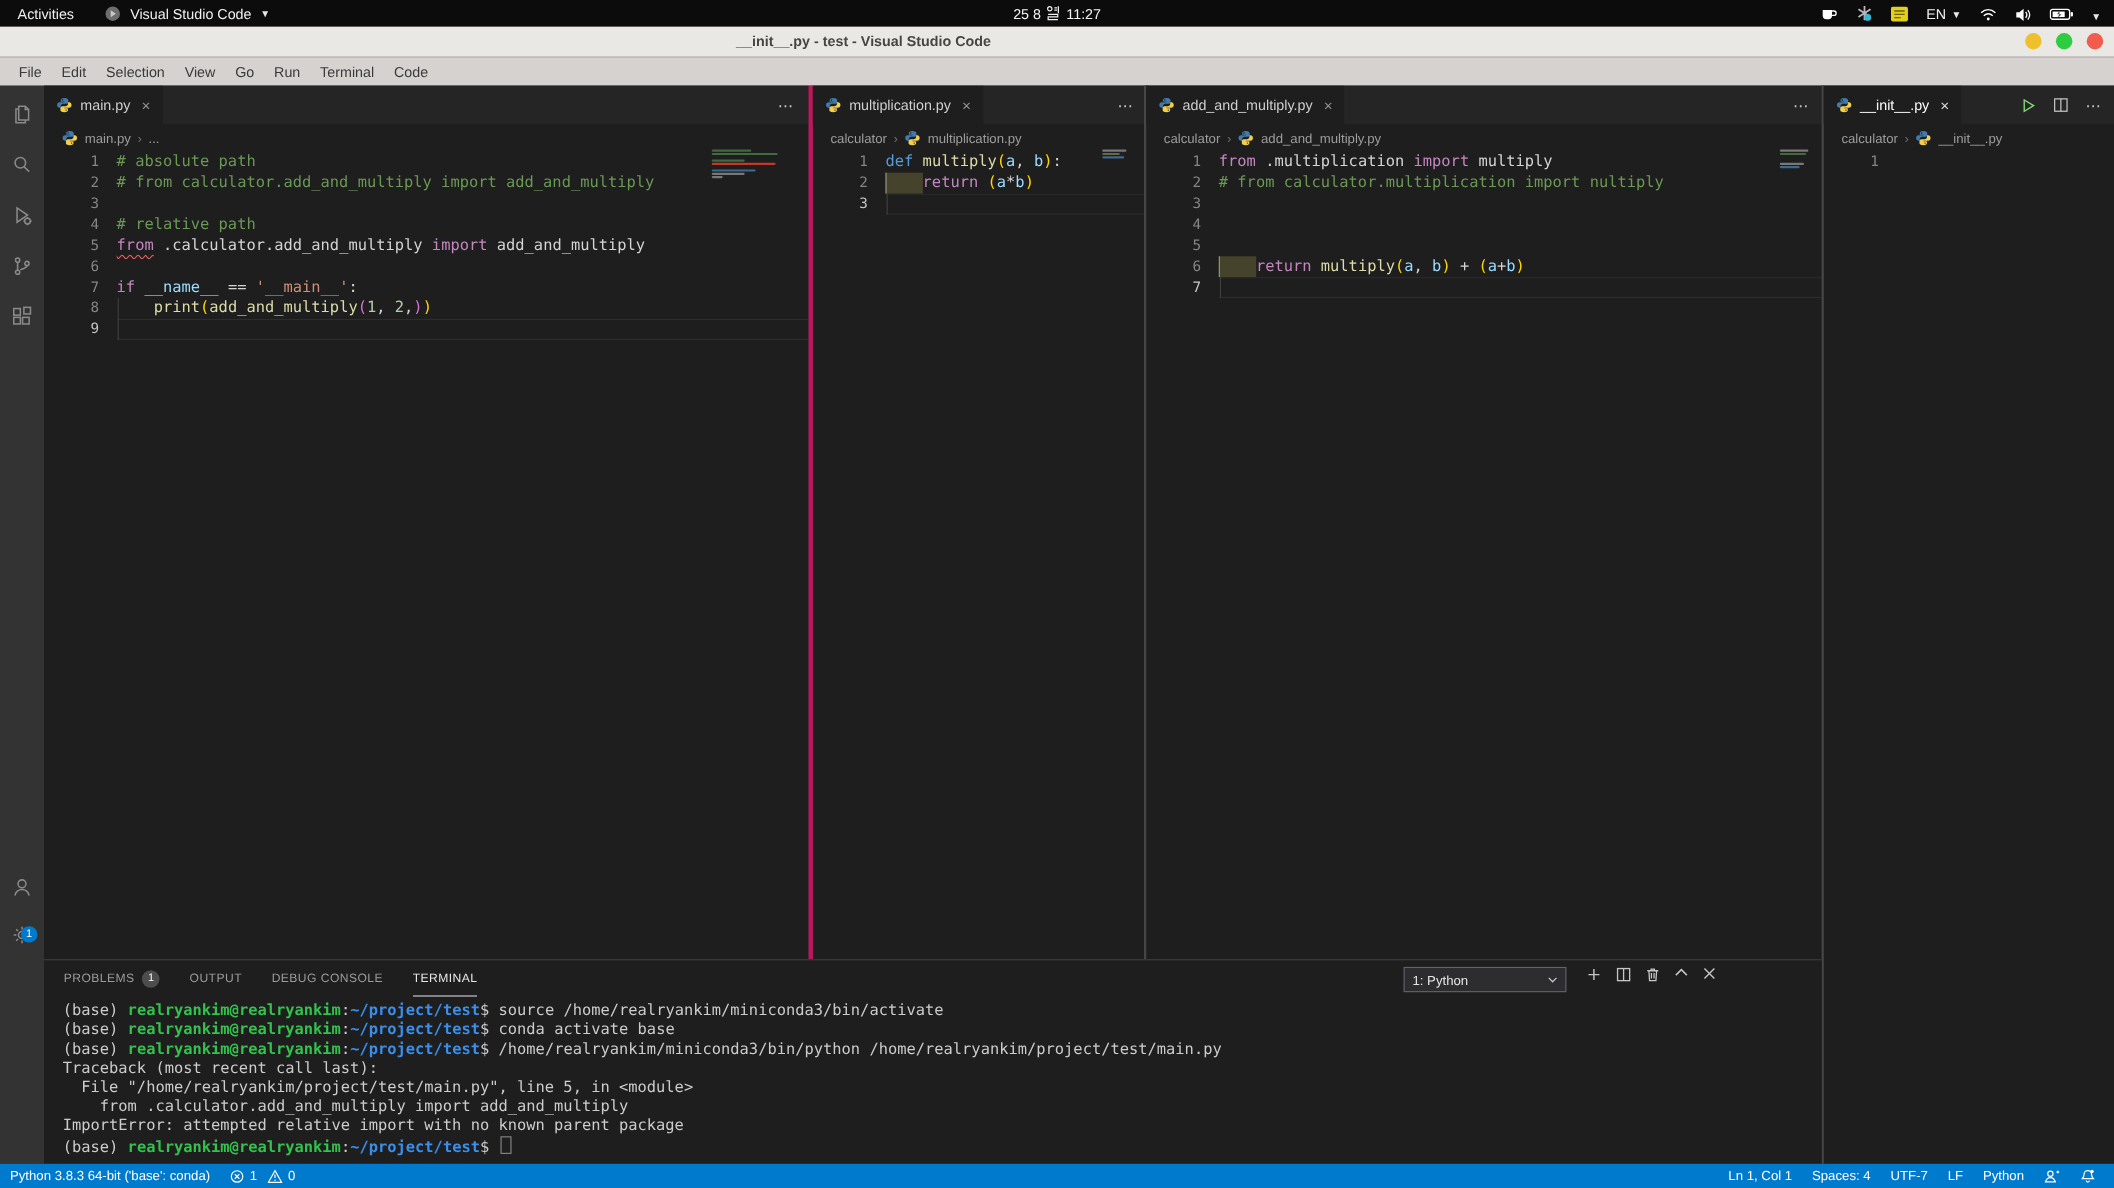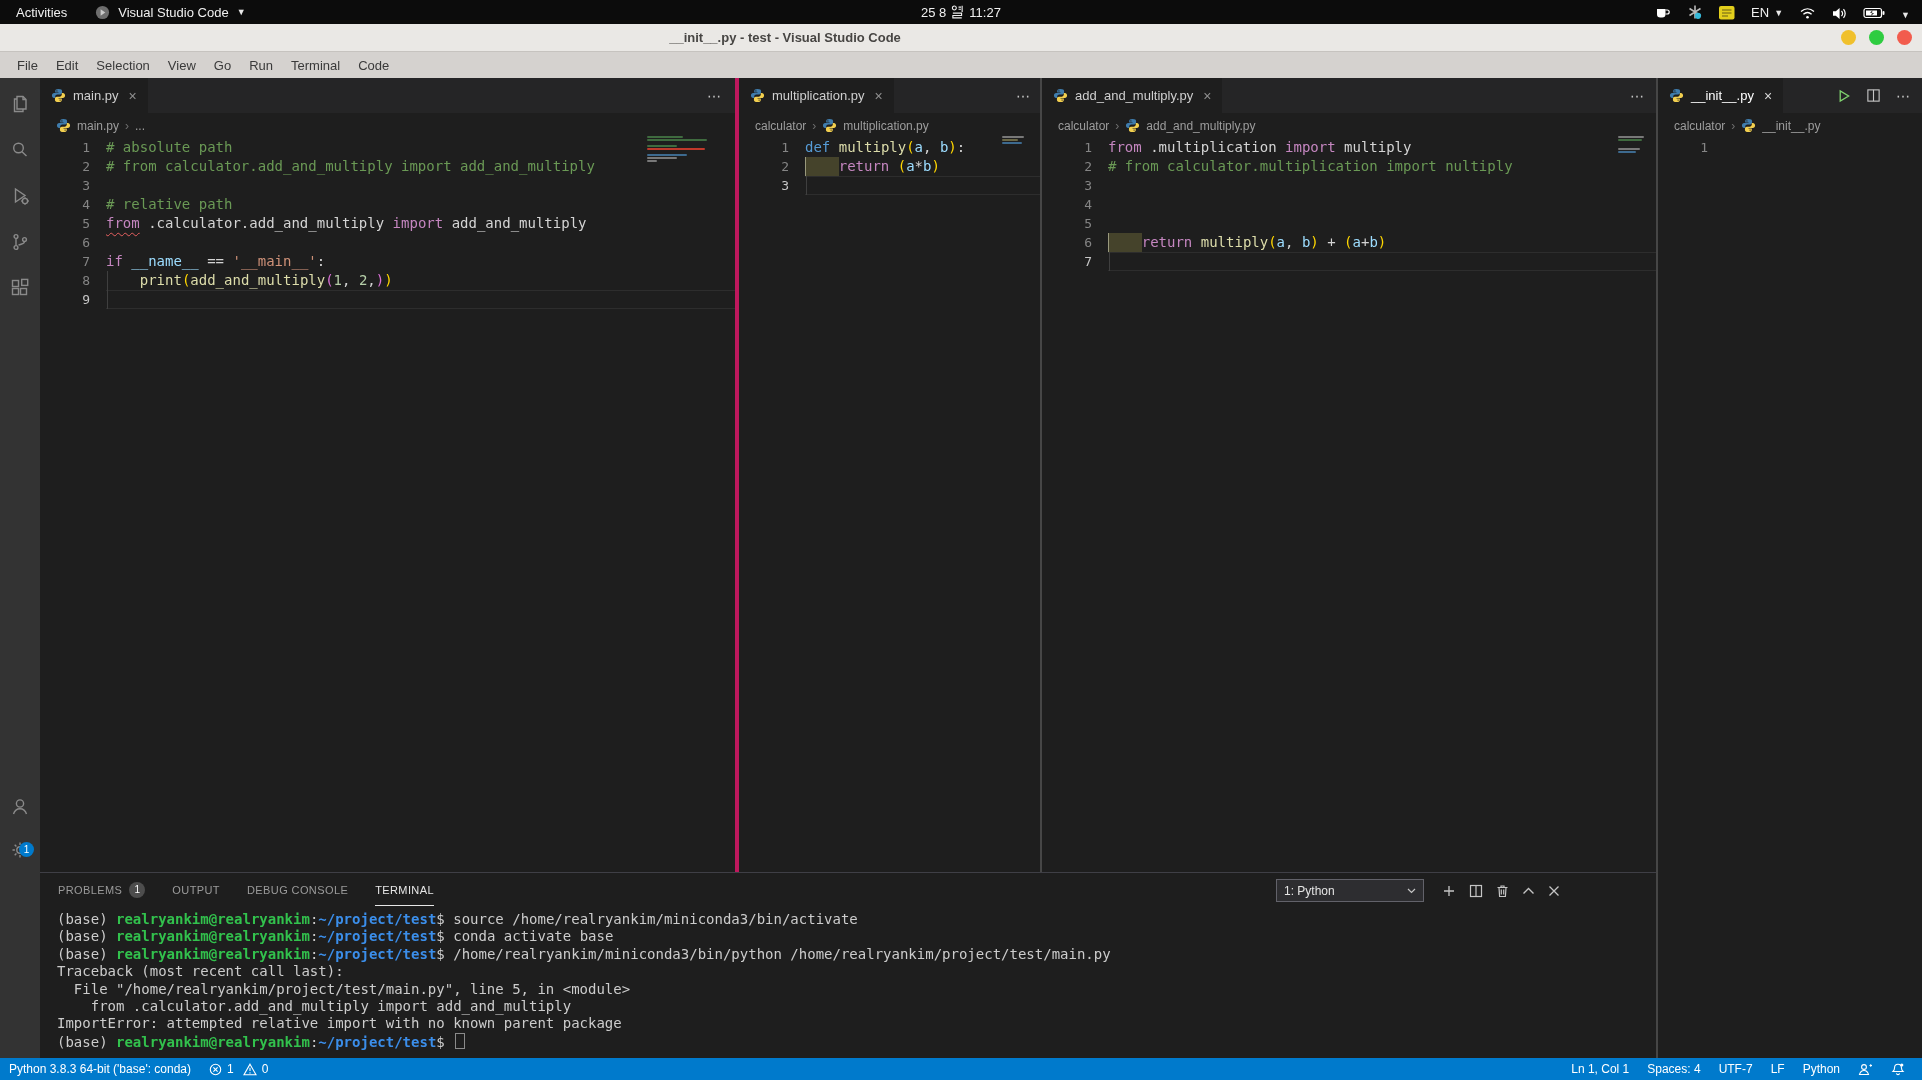--- a/index.html
+++ b/index.html
@@ -58,21 +58,21 @@
   .minimap{position:absolute;display:flex;flex-direction:column;gap:1px;}
   .mmb{height:2px;border-radius:1px;}
   
   .panel{position:absolute;left:40px;right:266px;top:794px;bottom:0;border-top:1px solid #3f3f46;background:#1e1e1e;}
   .panel-tabs{display:flex;align-items:center;height:33px;padding-left:18px;gap:27px;font-size:11px;
               letter-spacing:0.4px;color:#9b9b9b;}
   .ptab{display:flex;align-items:center;gap:7px;height:100%;}
   .ptab.active{color:#e7e7e7;box-shadow:inset 0 -1px 0 #e7e7e7;}
   .pbadge{background:#4d4d4d;color:#fff;border-radius:50%;width:16px;height:16px;font-size:10px;
           display:flex;align-items:center;justify-content:center;letter-spacing:0;}
-  .panel-actions{position:absolute;top:6px;right:96px;display:flex;align-items:center;gap:13px;color:#c5c5c5;}
+  .panel-actions{position:absolute;top:6px;right:96px;display:flex;gap:13px;color:#c5c5c5;}
   .term-select{display:flex;align-items:center;justify-content:space-between;width:132px;height:21px;background:#2d2d30;
                border:1px solid #62626a;font-size:12px;color:#e4e4e4;padding:0 7px;margin-right:5px;}
   .terminal{margin-top:5px;padding-left:17px;font-family:"DejaVu Sans Mono",monospace;font-size:14px;
             line-height:17.4px;color:#cccccc;}
   .trow{white-space:pre;}
   .tg{color:#32c24d;font-weight:bold;}
   .tb{color:#3b8eea;font-weight:bold;}
   .tw{color:#cccccc;}
   .tcur{display:inline-block;width:8px;height:14px;border:1px solid #8a8a8a;vertical-align:-2px;margin-left:2px;}
   

